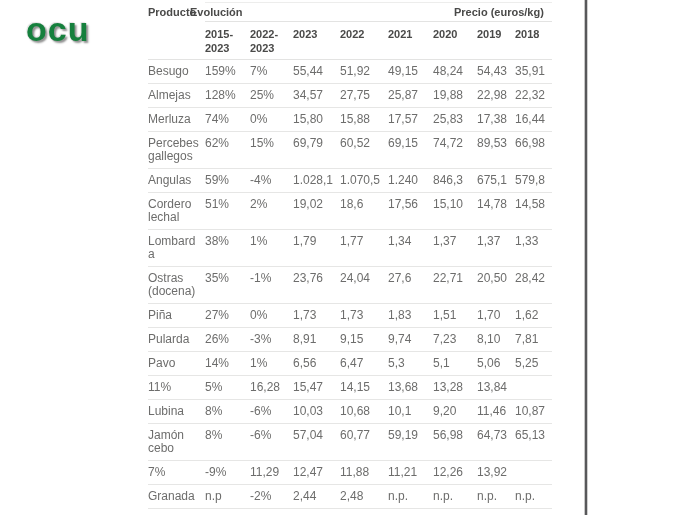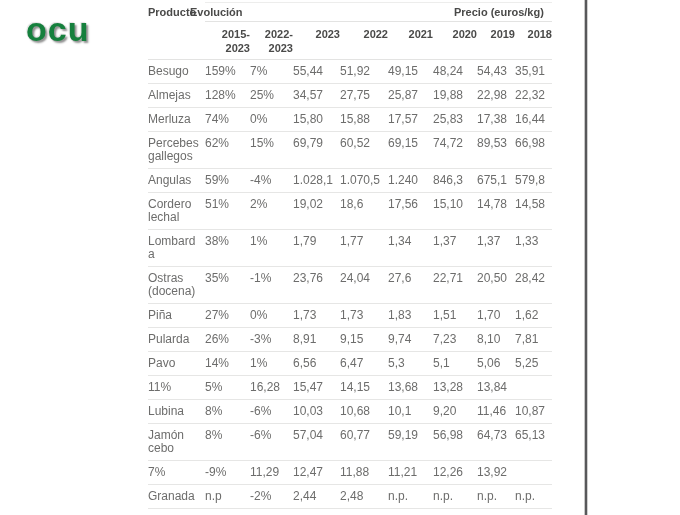--- a/index.html
+++ b/index.html
@@ -34,21 +34,20 @@
   .h-evolucion{left:42px;text-align:center;}
   .h-precio{left:294px;margin-left:12px;}
   .group-underline{margin-left:57px;height:1px;background:#e3e3e2;}
   .grid{
     display:grid;
     grid-template-columns:57px 45px 43px 47px 48px 45px 44px 38px 37px;
   }
   .year-row{
     padding:5px 0 4px 0;
     border-bottom:1px solid #e3e3e2;
-    text-align:right;
   }
   .year-row .cell{
     font-size:11px;font-weight:bold;color:#4a4a49;line-height:14px;
     overflow-wrap:break-word;
   }
   .t-row{
     padding:5px 0;
     border-bottom:1px solid #e6e6e5;
     font-size:12px;color:#6d6d6c;line-height:13px;
   }

